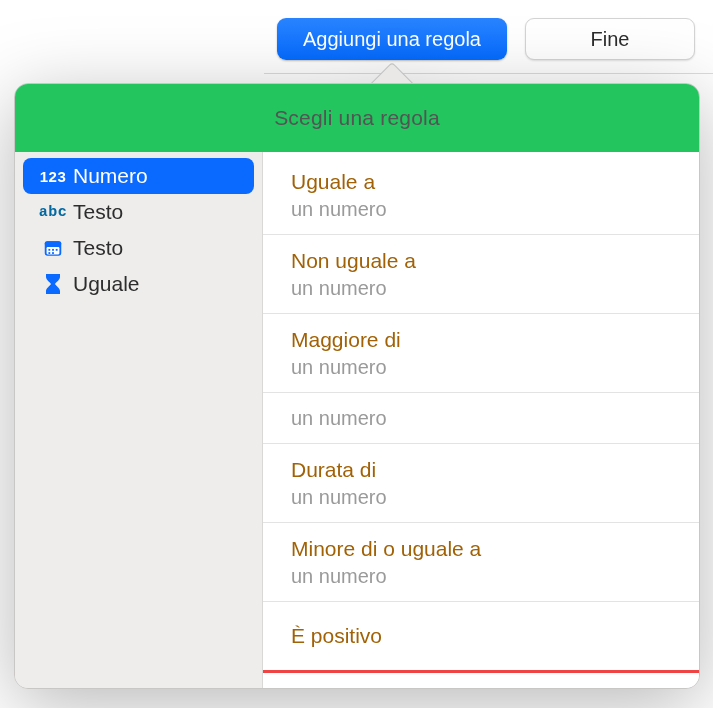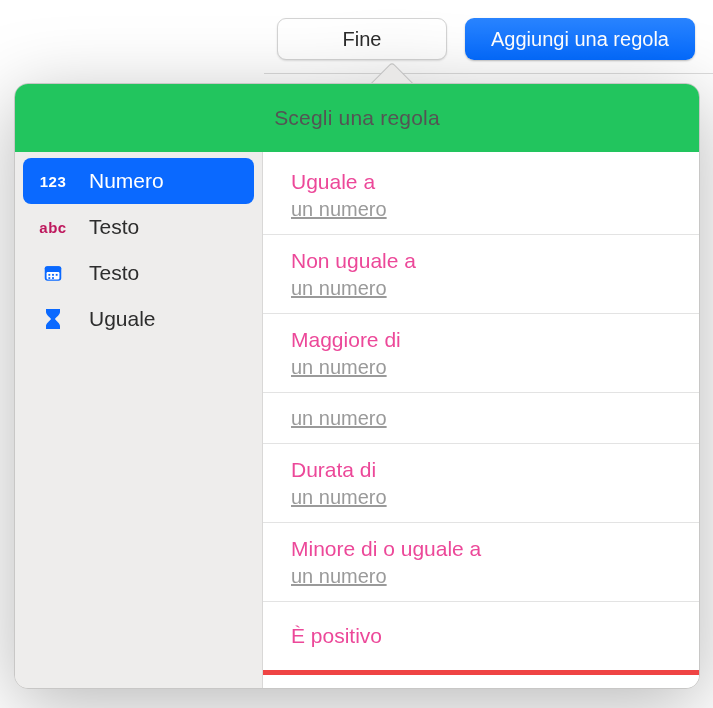--- a/index.html
+++ b/index.html
@@ -121,82 +121,81 @@
     width: 248px;
     flex: none;
     padding: 6px 8px 0 8px;
     box-sizing: border-box;
     border-right: 1px solid #d9d8d7;
     background: #eeedec;
   }
   .side-item {
     display: flex;
     align-items: center;
-    height: 46px;
+    height: 36px;
     border-radius: 8px;
     padding-left: 14px;
-    gap: 20px;
+    gap: 4px;
     font-size: 21px;
     color: #2d2d2d;
     cursor: default;
   }
   .side-item.selected {
     background: #0a69ff;
     color: #fff;
   }
   .side-icon {
     width: 32px;
     display: flex;
     align-items: center;
     justify-content: center;
     flex: none;
   }
-  .side-item:not(.selected) .side-icon { color: #be185d; }
+  .side-item:not(.selected) .side-icon { color: #0369a1; font-family: Liberation Mono, monospace; }
   .side-item.selected .side-icon { color: #fff; }
   .icon-123, .icon-abc {
     font-size: 15px;
     font-weight: 600;
     letter-spacing: .5px;
   }
 
   
   .rules {
     flex: 1;
     background: #ffffff;
     overflow: hidden;
     padding: 4px 0 0 0;
   }
   .rule {
     padding: 12px 0 12px 28px;
     border-bottom: 1px solid #e3e3e3;
     cursor: default;
   }
-  .rule:last-child { border-bottom: 5px solid #ef4444; }
+  .rule:last-child { border-bottom: 3px solid #ef4444; }
   .rule-title {
     font-size: 21px;
-    color: #ec4899;
+    color: #a16207;
     line-height: 28px;
   }
   .rule-sub {
     font-size: 20px;
     color: #9a9a9a;
     line-height: 26px;
-    text-decoration: underline;
   }
   .rule.single .rule-title { line-height: 44px; }
 </style>
 </head>
 <body>
 
 <div class="top-bar">
+  <div class="btn btn-primary">
+    <span>Aggiungi una regola</span>
+  </div>
   <div class="btn btn-default">
     <span>Fine</span>
-  </div>
-  <div class="btn btn-primary">
-    <span>Aggiungi una regola</span>
   </div>
 </div>
 <div class="hr-under"></div>
 
 <div class="popover-wrap">
   <div class="popover-arrow"></div>
   <div class="popover">
 
     <div class="popover-title">
       <span>Scegli una regola</span>

